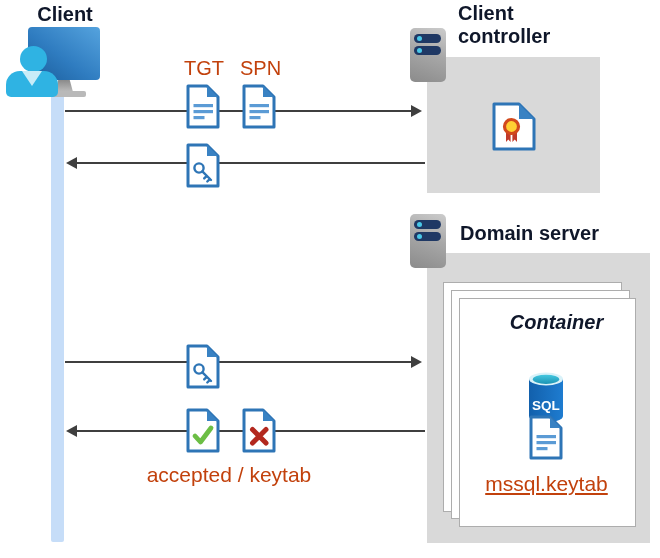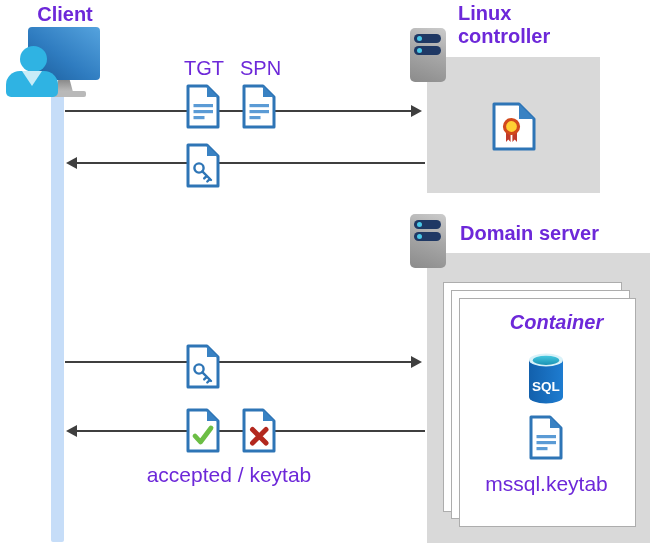--- a/index.html
+++ b/index.html
@@ -2,22 +2,22 @@
 <html><head>
 <meta charset="utf-8">
 <style>
   html,body{margin:0;padding:0;background:#fff;}
   .stage{
     position:relative;width:660px;height:558px;background:#fff;overflow:hidden;
     font-family:"Liberation Sans","DejaVu Sans",sans-serif;
   }
   .abs{position:absolute;}
   
-  .title{font-weight:bold;font-size:20px;color:#6d28d9;line-height:23px;}
-  .lbl{font-size:20px;color:#6d28d9;}
+  .title{font-weight:bold;font-size:20px;color:#0f172a;line-height:23px;}
+  .lbl{font-size:20px;color:#c2410c;}
   .center{text-align:center;}
   
   .lifeline{left:51px;top:95px;width:13px;height:447px;background:#c6ddf8;border-radius:2px;}
   
   .monitor{left:28px;top:27px;width:72px;height:53px;border-radius:4px;
     background:linear-gradient(to bottom left,#55a3de 0%,#2f7cc0 55%,#1a5c9a 100%);}
   .stand{left:55px;top:80px;width:18px;height:12px;background:linear-gradient(#8a8a8a,#bdbdbd);
     clip-path:polygon(18% 0,82% 0,100% 100%,0 100%);}
   .standbase{left:48px;top:91px;width:38px;height:6px;background:#b9b9b9;border-radius:2px;}
   .head{left:20px;top:46px;width:27px;height:26px;border-radius:50%;background:#2fb3e3;}
@@ -127,21 +127,21 @@
       <path d="M21 2 L32 13 L21 13 Z" fill="#3982c3"></path>
       <path d="M10.5 21.5 L24 35 M24 21.5 L10.5 35" fill="none" stroke="#b3281e" stroke-width="5" stroke-linecap="round"></path>
     </svg>
   </div>
 
   <div class="abs graybox dc-box"></div>
   <div class="abs server" style="left:410px;top:28px;">
     <div class="pill p1"></div>
     <div class="pill p2"></div>
   </div>
-  <div class="abs title" style="left:458px;top:2px;width:140px;">Linux controller</div>
+  <div class="abs title" style="left:458px;top:2px;width:140px;">Client controller</div>
   <div class="abs" style="left:492px;top:102px;">
     <svg width="44" height="49" viewBox="0 0 44 49">
       <path d="M2 2 H27 L42 17 V47 H2 Z" fill="#ffffff" stroke="#2e75b6" stroke-width="3" stroke-linejoin="round"></path>
       <path d="M27 2 L42 17 L27 17 Z" fill="#3982c3"></path>
       <path d="M14 28 h4.6 v12 l-2.3 -2.6 l-2.3 2.6 Z" fill="#c13a2a"></path>
       <path d="M20.4 28 h4.6 v12 l-2.3 -2.6 l-2.3 2.6 Z" fill="#c13a2a"></path>
       <circle cx="19.5" cy="24.5" r="7" fill="#ffcf33" stroke="#d2491c" stroke-width="3.2"></circle>
     </svg>
   </div>
 
@@ -151,21 +151,21 @@
     <div class="pill p2"></div>
   </div>
   <div class="abs title" style="left:460px;top:222px;width:170px;white-space:nowrap;">Domain server</div>
 
   <div class="abs page page-back"></div>
   <div class="abs page page-mid"></div>
   <div class="abs page page-front"></div>
 
   <div class="abs title center" style="left:459px;top:311px;width:195px;font-style:italic;">Container</div>
 
-  <div class="abs" style="left:527px;top:352px;">
+  <div class="abs" style="left:527px;top:371px;">
     <svg width="38" height="53" viewBox="0 0 38 53">
       <defs>
         <linearGradient id="sqlbody" x1="0" y1="0" x2="1" y2="0">
           <stop offset="0" stop-color="#1260ac"></stop>
           <stop offset="1" stop-color="#1e7cd0"></stop>
         </linearGradient>
         <linearGradient id="sqltop" x1="0" y1="0" x2="0" y2="1">
           <stop offset="0" stop-color="#45c8e0"></stop>
           <stop offset="1" stop-color="#1b93b4"></stop>
         </linearGradient>
@@ -179,15 +179,15 @@
 
   <div class="abs" style="left:529px;top:415px;">
     <svg width="34" height="45" viewBox="0 0 34 45">
       <path d="M2 2 H21 L32 13 V43 H2 Z" fill="#ffffff" stroke="#2e75b6" stroke-width="3" stroke-linejoin="round"></path>
       <path d="M21 2 L32 13 L21 13 Z" fill="#3982c3"></path>
       <rect x="7.5" y="20" width="19.5" height="3.2" fill="#5b9bd5"></rect>
       <rect x="7.5" y="26" width="19.5" height="3.2" fill="#5b9bd5"></rect>
       <rect x="7.5" y="32" width="11" height="3.2" fill="#5b9bd5"></rect>
     </svg>
   </div>
-  <div class="abs lbl center" style="left:459px;top:472px;width:175px;font-size:21px;">mssql.keytab</div>
+  <div class="abs lbl center" style="left:459px;top:472px;width:175px;font-size:21px;text-decoration:underline;">mssql.keytab</div>
 
 </div>
 
 </body></html>

